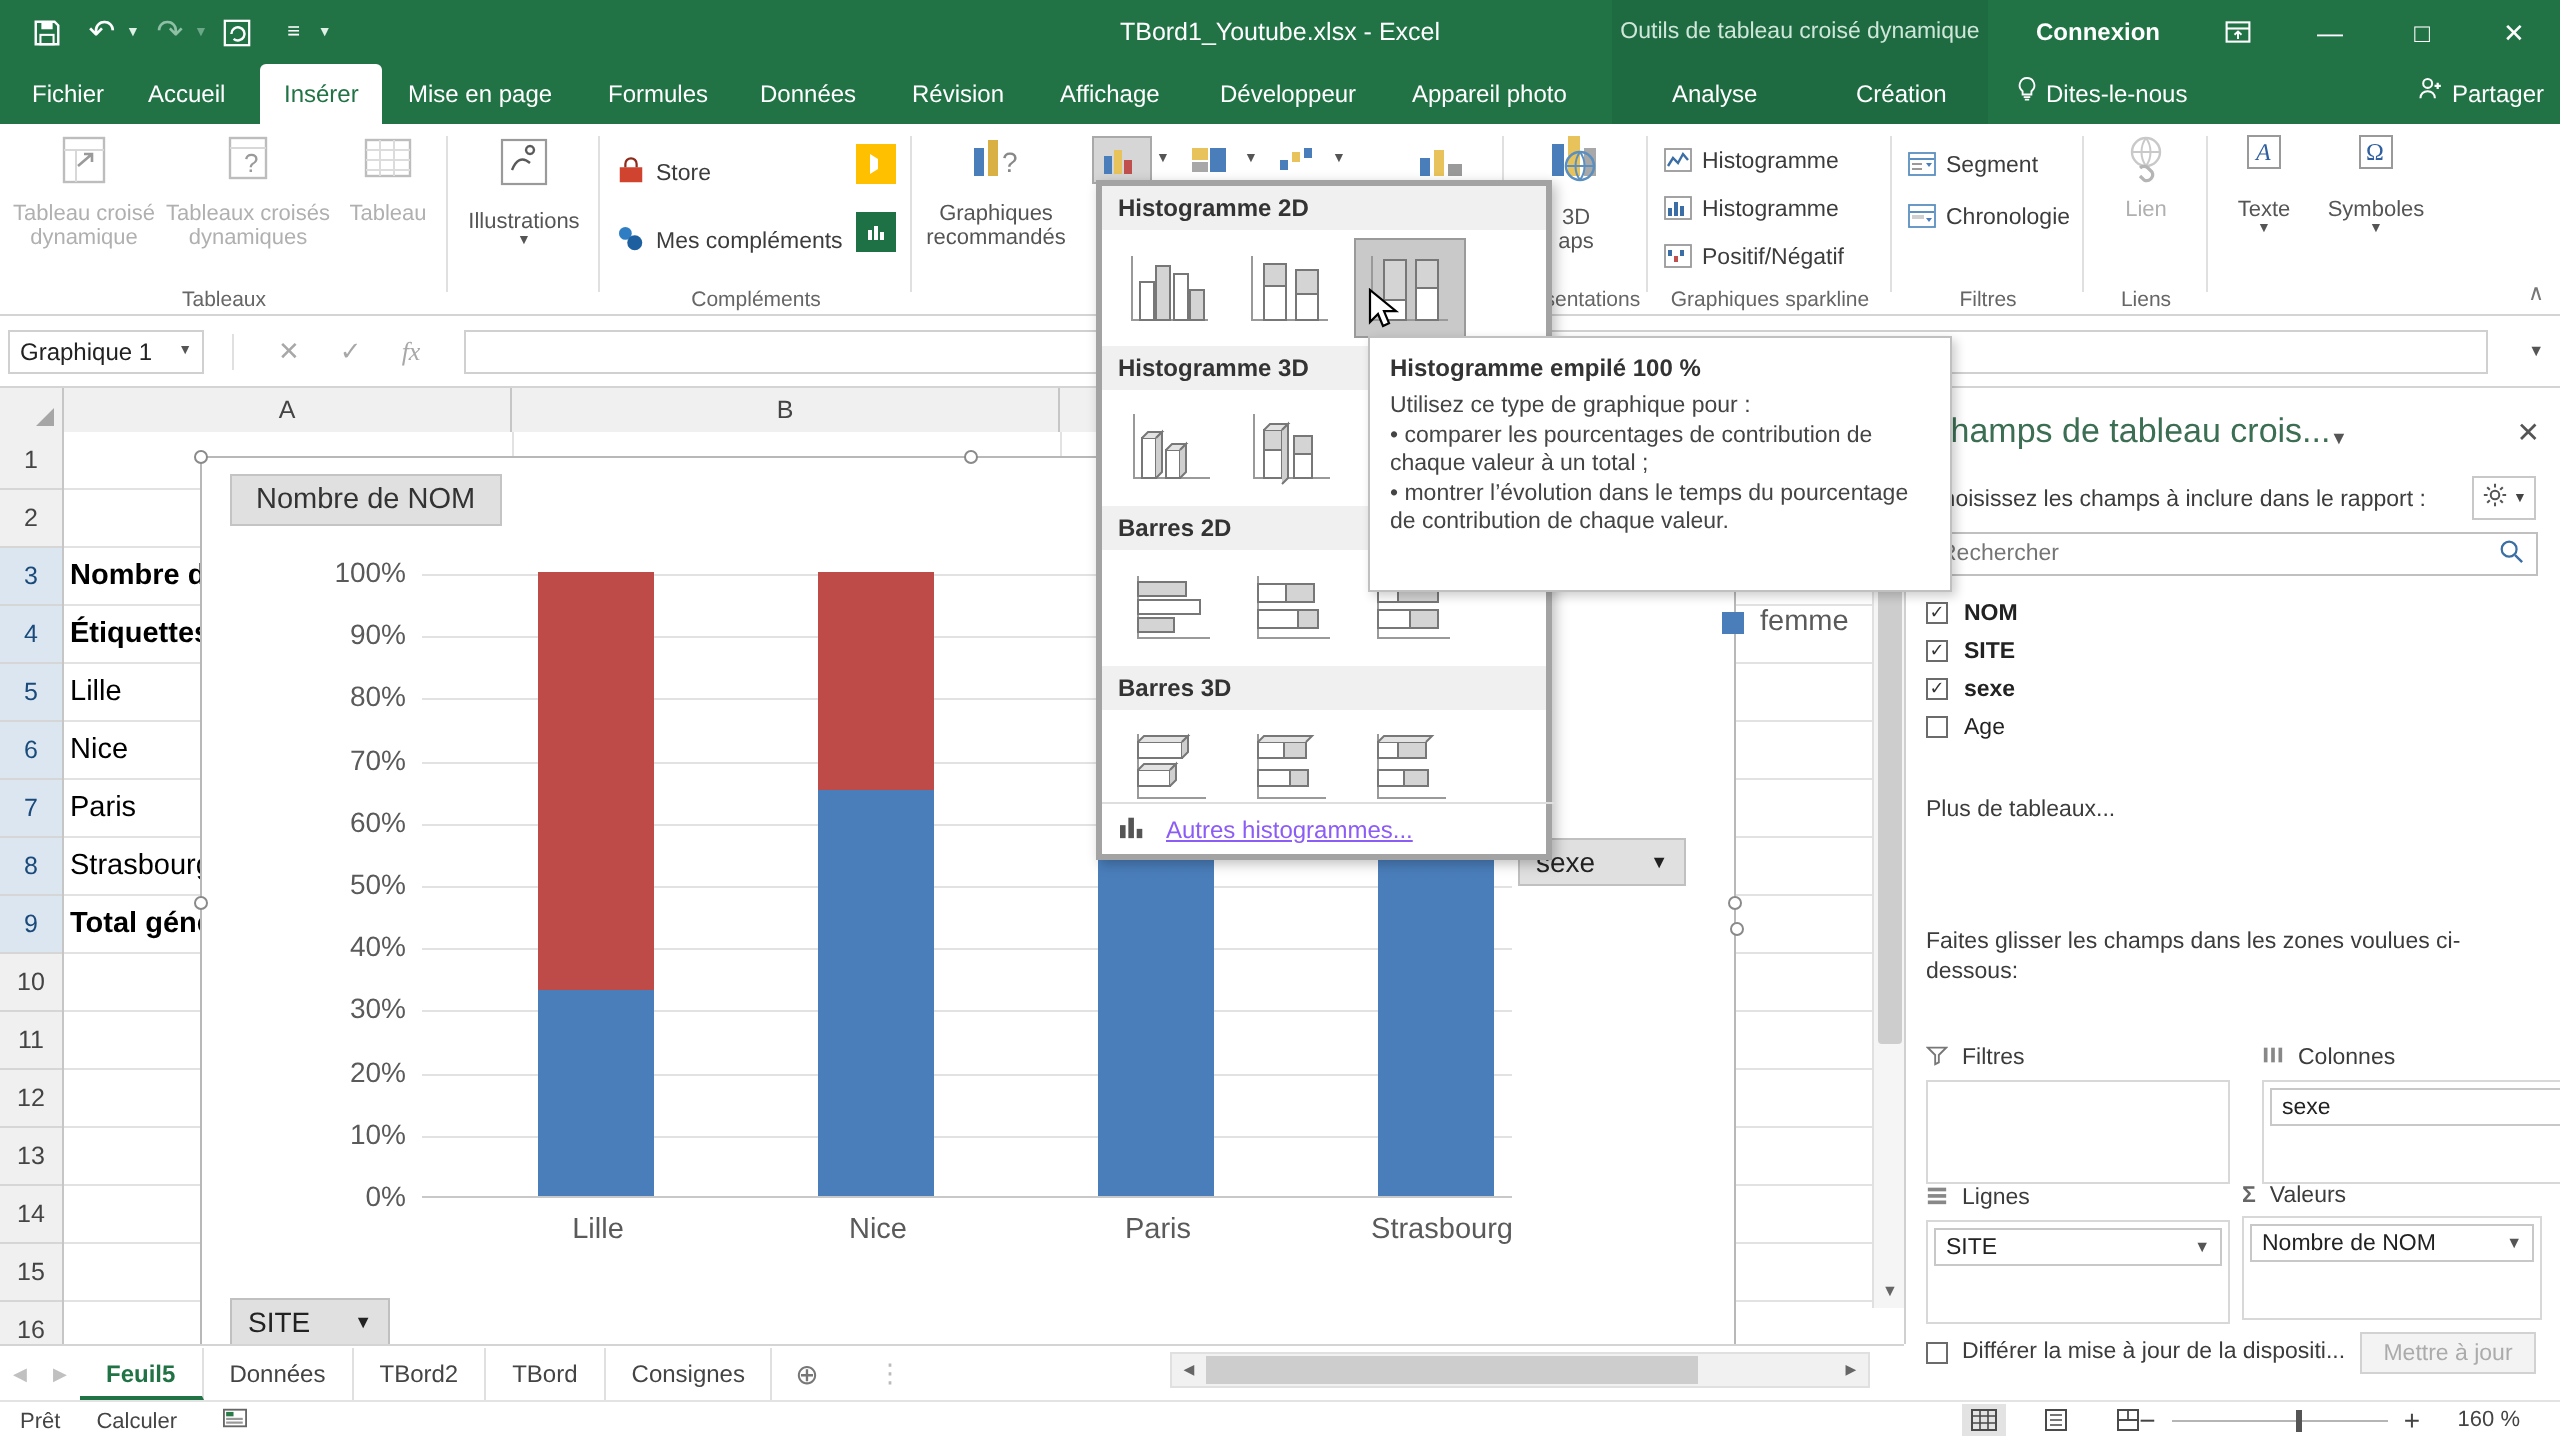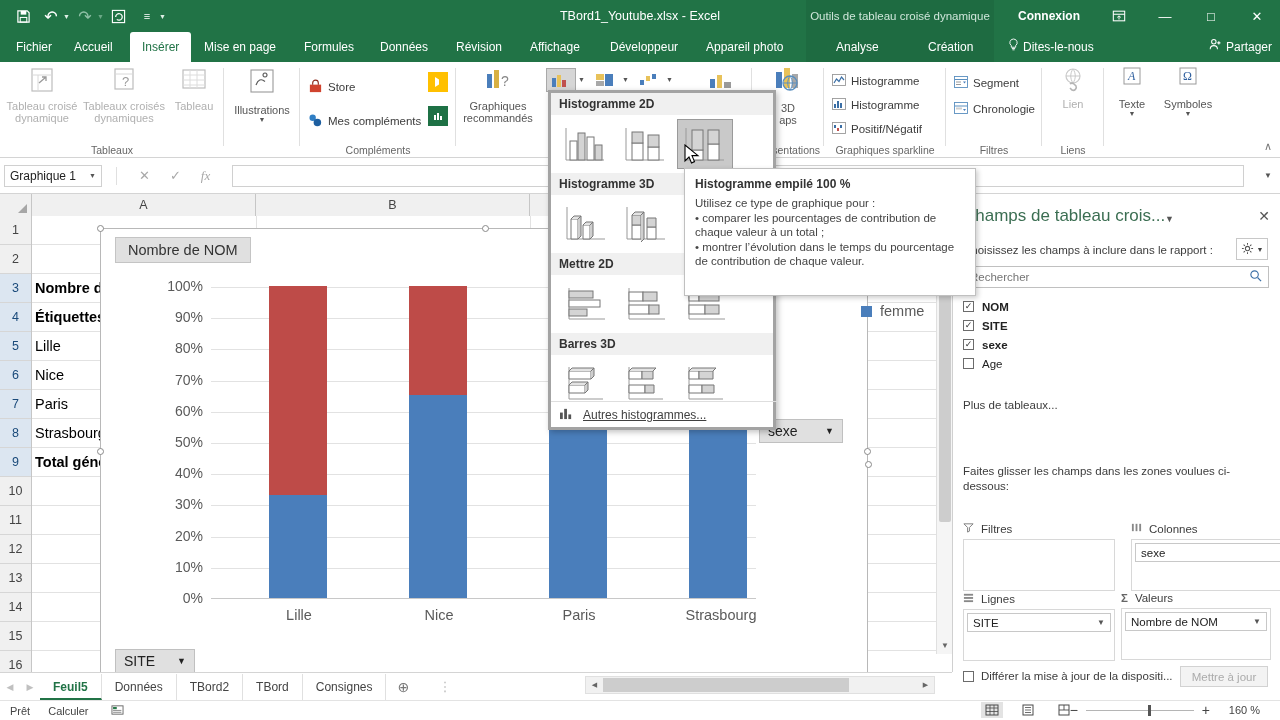--- a/index.html
+++ b/index.html
@@ -116,21 +116,21 @@
   .vb.sel{background:#e3e3e3;}
   .zoomctl{position:absolute;right:20px;top:702px;display:flex;align-items:center;gap:8px;font-size:11px;color:#444;}
   .zslider{width:108px;height:1px;background:#b5b5b5;position:relative;}
   .zknob{position:absolute;left:62px;top:-5px;width:3px;height:11px;background:#555;}
   
   .gallery{position:absolute;left:548px;top:90px;width:228px;height:340px;background:#fff;border:3px solid #a3a3a3;box-shadow:2px 2px 6px rgba(0,0,0,.25);z-index:40;}
   .gal-hdr{height:22px;line-height:22px;background:#f0f0f0;padding-left:8px;font-size:12px;font-weight:bold;color:#333;}
   .gal-row{display:flex;padding:4px 6px;gap:4px;}
   .gal-item{width:56px;height:50px;border:1px solid transparent;display:flex;align-items:center;justify-content:center;cursor:pointer;}
   .gal-item.hover{background:#c9c9c9;border-color:#9a9a9a;}
-  .gal-foot{position:absolute;left:0;bottom:0;width:226px;height:26px;border-top:1px solid #dedede;display:flex;align-items:center;gap:9px;padding-left:8px;font-size:12px;color:#404040;cursor:pointer;}
+  .gal-foot{position:absolute;left:0;bottom:0;width:226px;height:26px;border-top:1px solid #dedede;display:flex;align-items:center;gap:9px;padding-left:8px;font-size:12px;color:#8b5cf6;cursor:pointer;}
   .cursor-arrow{position:absolute;left:684px;top:144px;z-index:60;}
   
   .tooltip{position:absolute;left:684px;top:168px;width:292px;height:128px;background:#fff;border:1px solid #c0c0c0;box-shadow:2px 2px 5px rgba(0,0,0,.2);z-index:50;padding:8px 10px;}
   .tt-title{font-size:12px;font-weight:bold;color:#333;margin-bottom:5px;}
   .tt-body{font-size:11.5px;color:#444;line-height:14.5px;}
 </style>
 </head>
 <body>
 
 <div class="titlebar">
@@ -860,21 +860,21 @@
     <div class="gal-item">
       <svg width="48" height="42" viewBox="0 0 48 42">
           <path d="M6 4v32h38" stroke="#999" fill="none" stroke-width="1"></path>
           <path d="M11 24h9v12h-9z" fill="#fff" stroke="#777"></path>
           <path d="M11 10h9v14h-9z" fill="#d4d4d4" stroke="#777"></path>
           <path d="M11 10l3-3h9l-3 3" fill="#e3e3e3" stroke="#777"></path>
           <path d="M20 10l3-3v29l-3 3" fill="#cfcfcf" stroke="#777"></path>
         </svg>
     </div>
   </div>
-  <div class="gal-hdr">Mettre 2D</div>
+  <div class="gal-hdr">Barres 2D</div>
   <div class="gal-row">
     <div class="gal-item">
       <svg width="48" height="42" viewBox="0 0 48 42">
           <path d="M8 5v31h36" stroke="#999" fill="none" stroke-width="1"></path>
           <rect x="8" y="8" width="24" height="7" fill="#d4d4d4" stroke="#777"></rect>
           <rect x="8" y="17" width="31" height="7" fill="#fff" stroke="#777"></rect>
           <rect x="8" y="26" width="18" height="7" fill="#d4d4d4" stroke="#777"></rect>
         </svg>
     </div>
     <div class="gal-item">

